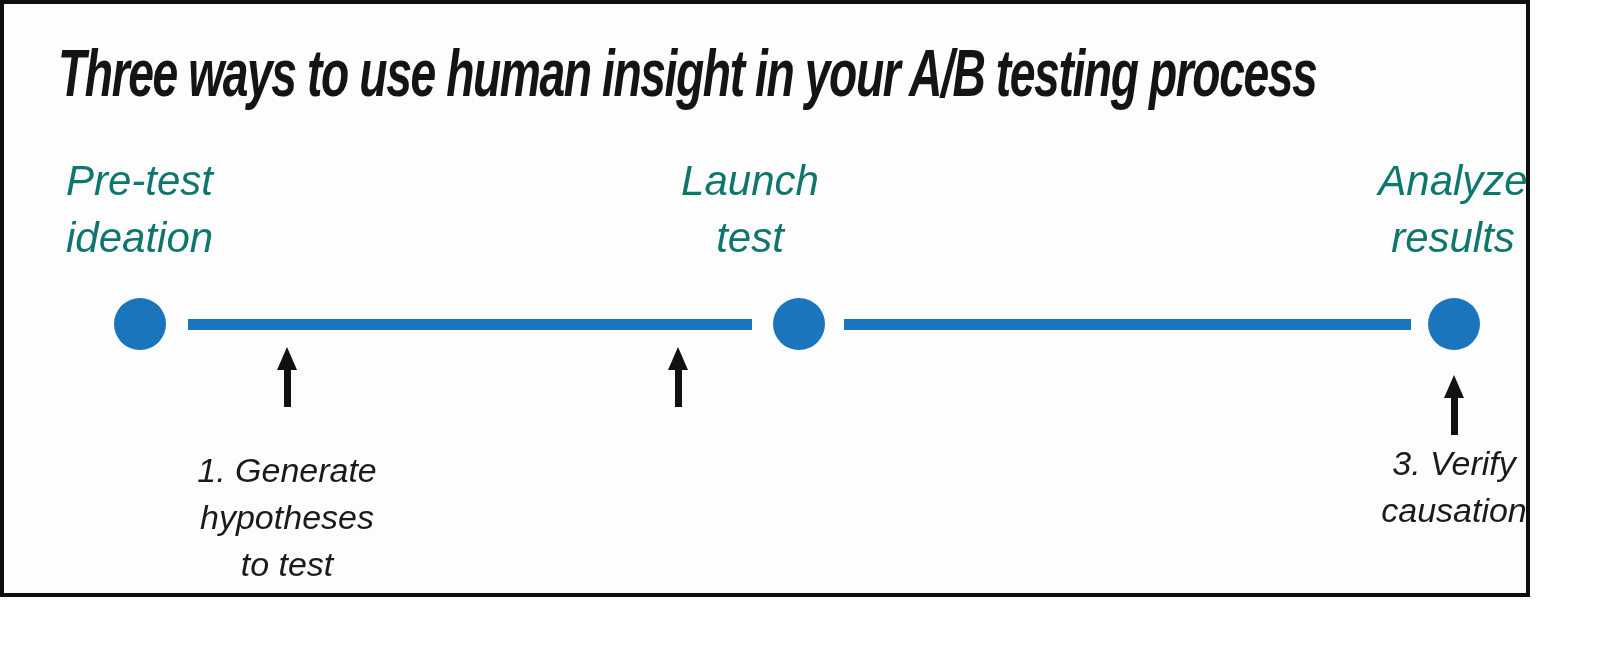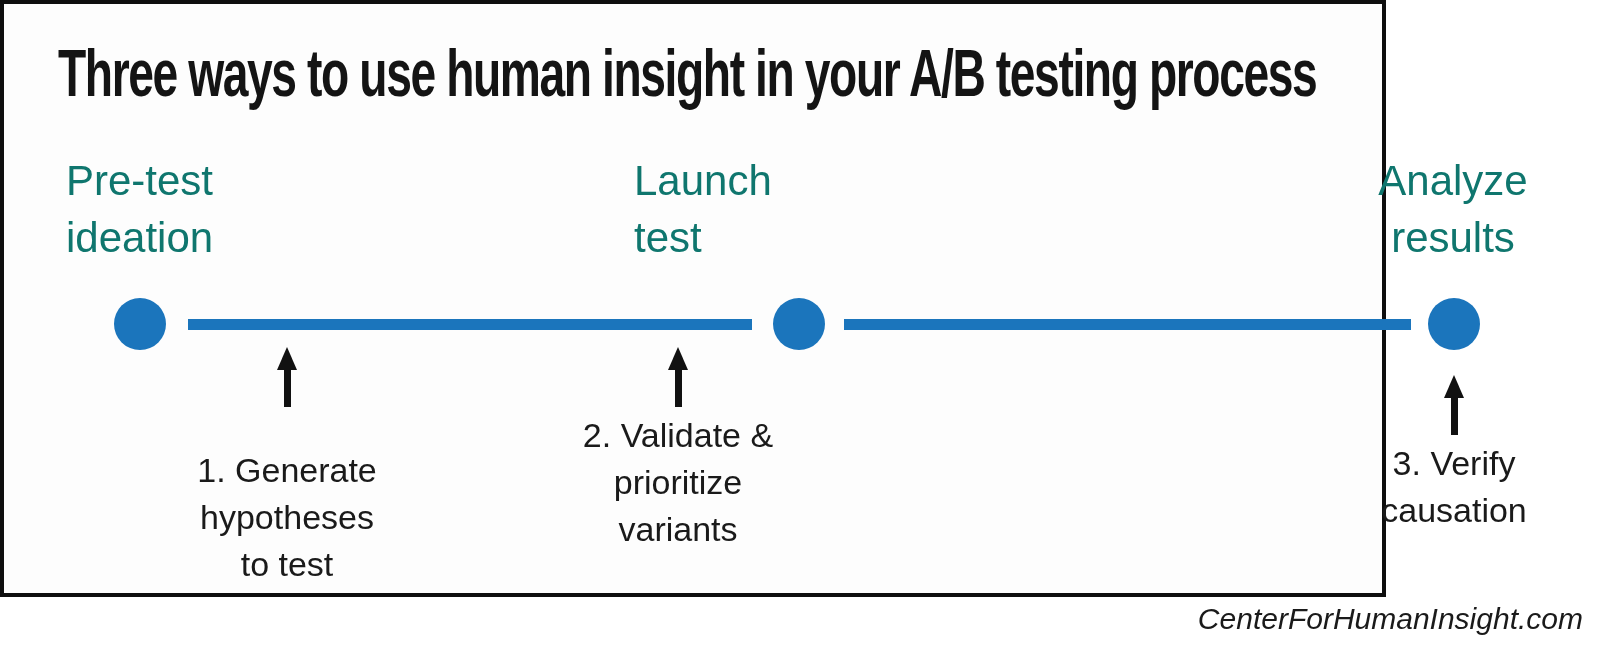--- a/index.html
+++ b/index.html
@@ -12,25 +12,26 @@
     position: relative;
     width: 1600px;
     height: 656px;
     background: #ffffff;
     overflow: hidden;
   }
   .frame {
     position: absolute;
     left: 0;
     top: 0;
-    width: 1386px;
+    width: 1530px;
     height: 597px;
     border: 4px solid #0e0e0e;
     box-sizing: border-box;
     background: #fdfdfd;
+    font-style: italic;
   }
   .title {
     position: absolute;
     left: 54px;
     top: 36px;
     margin: 0;
     font-size: 66px;
     line-height: 1.0;
     font-weight: 700;
     letter-spacing: -2px;
@@ -41,21 +42,21 @@
   }
   .stage-label {
     position: absolute;
     top: 148px;
     font-size: 42px;
     line-height: 57px;
     color: #0f766e;
     white-space: pre-line;
   }
   .stage-1 { left: 62px; text-align: left; }
-  .stage-2 { left: 630px; width: 300px; }
+  .stage-2 { left: 596px; width: 300px; text-align: center; }
   .stage-3 { left: 1299px; width: 300px; text-align: center; }
 
   .dot {
     position: absolute;
     top: 294px;
     width: 52px;
     height: 52px;
     border-radius: 50%;
     background: #1b75bc;
   }
@@ -151,24 +152,20 @@
 
     <div class="arrow-up arrow-3">
       <div class="head"></div>
       <div class="shaft"></div>
     </div>
 
     <div class="annotation ann-1">1. Generate
 hypotheses
 to test</div>
 
-    <div class="annotation ann-2">2. Validate &amp;
-prioritize
-variants</div>
 
     <div class="annotation ann-3">3. Verify
 causation</div>
 
   </div>
 
-  <div class="footer">CenterForHumanInsight.com</div>
 
 </div>
 
 </body></html>

